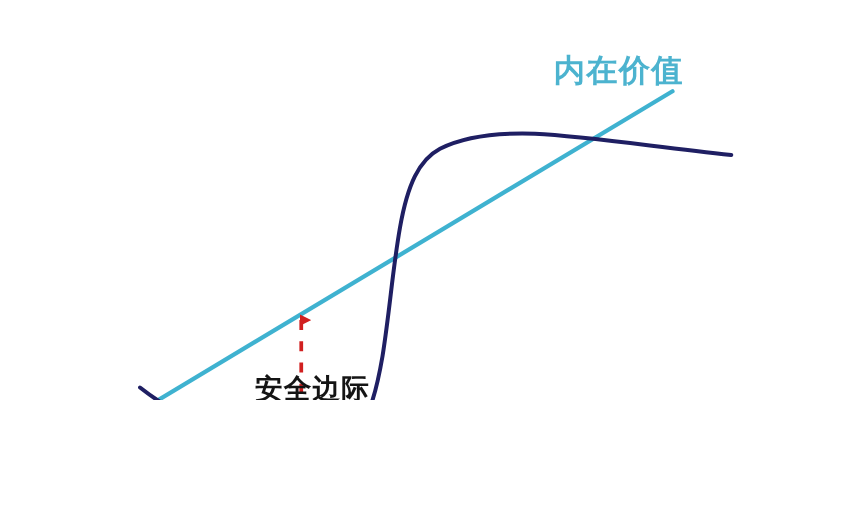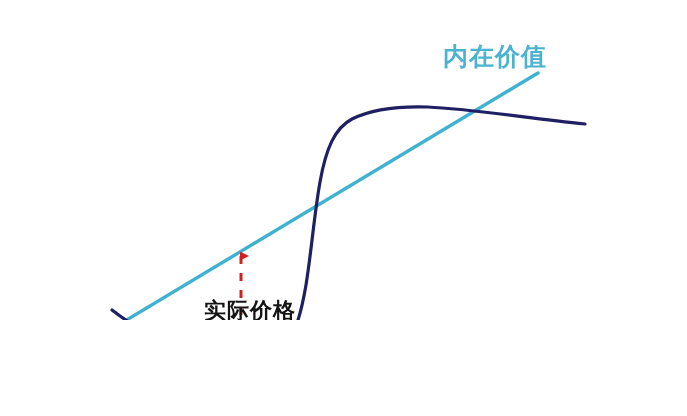--- a/index.html
+++ b/index.html
@@ -108,21 +108,21 @@
              C326,148 335,128 352,119
              C372,109 398,106 428,107
              C470,109 520,117 585,124" fill="none" stroke="#1f1f63" stroke-width="3.2" stroke-linecap="round"></path>
 
     <line x1="241" y1="256" x2="241" y2="354" stroke="#d12020" stroke-width="3" stroke-dasharray="8 9" marker-start="url(#arrow-up)" marker-end="url(#arrow-down)"></line>
   </svg>
 
   <div class="label" id="label-intrinsic-value">内在价值</div>
 
 
-  <div class="label" id="label-margin-of-safety">实际价格</div>
+  <div class="label" id="label-margin-of-safety">安全边际</div>
 
 
   <div id="bottom-divider"></div>
 
   <div id="redacted-bar">
       <div class="redacted-block" style="left: 0px; width: 16px; background: rgb(241, 241, 243);"></div>
       <div class="redacted-block" style="left: 16px; width: 32px; background: rgb(227, 227, 229);"></div>
       <div class="redacted-block" style="left: 48px; width: 14px; background: rgb(244, 244, 246);"></div>
       <div class="redacted-block" style="left: 62px; width: 52px; background: rgb(213, 228, 251);"></div>
       <div class="redacted-block" style="left: 114px; width: 12px; background: rgb(238, 243, 253);"></div>

